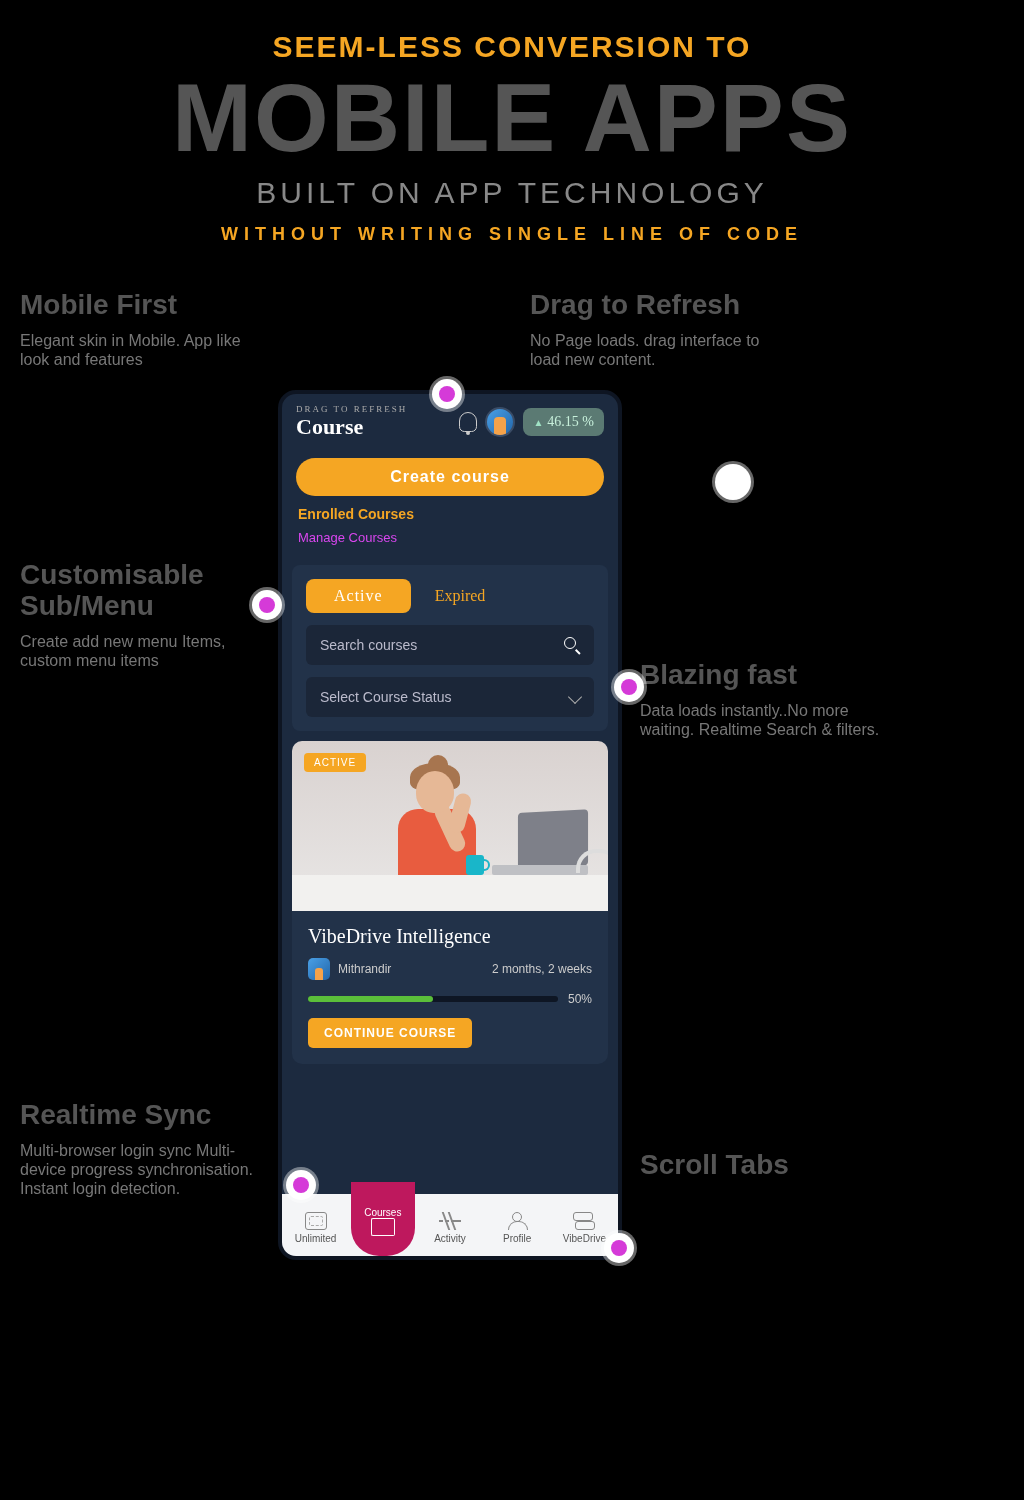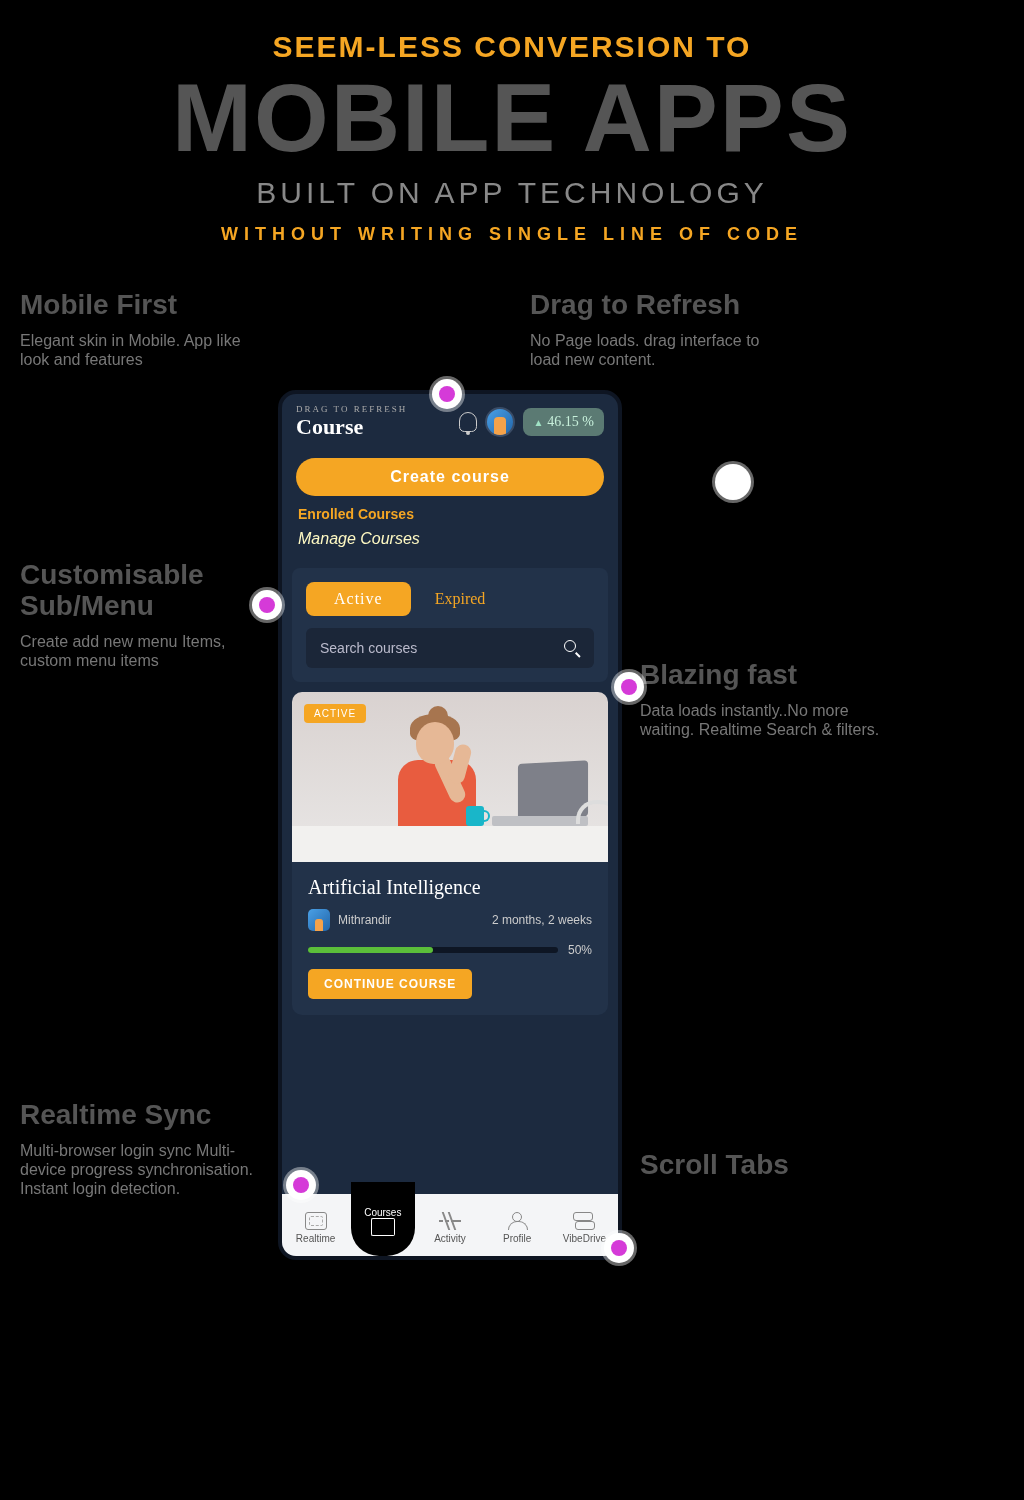--- a/index.html
+++ b/index.html
@@ -136,25 +136,24 @@
     font-family: Arial, sans-serif;
   }
   .section-label {
     color: #f5a623;
     font-size: 14px;
     font-weight: 700;
     padding: 0 16px 8px 16px;
     font-family: Arial, sans-serif;
   }
   .menu-item {
-    color: #fef9c3;
-    font-size: 16px;
+    color: #d946ef;
+    font-size: 13px;
     padding: 0 16px 10px 16px;
     font-family: Arial, sans-serif;
-    font-style: italic;
   }
   .panel {
     background: #223249;
     margin: 10px 10px;
     border-radius: 8px;
     padding: 14px;
   }
   .tabs-inner {
     display: flex;
     gap: 24px;
@@ -267,21 +266,21 @@
   .bn-item { flex:1; display:flex; flex-direction:column; align-items:center; justify-content:center; gap:3px; font-size:10px; color:#555; font-family: Arial,sans-serif; padding-top:6px; }
   .bn-icon { width:22px; height:18px; position:relative; }
   .bn-dash { border:1.5px solid #888; border-radius:3px; }
   .bn-dash::before { content:''; position:absolute; inset:3px; border:1px dashed #aaa; border-radius:2px; }
   .bn-courses-wrap {
     flex:1; position:relative;
     display:flex; flex-direction:column; align-items:center; justify-content:flex-end;
   }
   .bn-courses-dark {
     position:absolute; top:-12px; left:50%; transform:translateX(-50%);
-    width:64px; height:74px; background:#000000; border-radius:0 0 28px 28px;
+    width:64px; height:74px; background:#be185d; border-radius:0 0 28px 28px;
     display:flex; flex-direction:column; align-items:center; justify-content:center; padding-top:4px;
   }
   .bn-courses-dark .lbl { color:#fff; font-size:10px; font-family: Arial,sans-serif; }
   .book-icon { width:24px; height:18px; position:relative; }
   .book-icon::before, .book-icon::after {
     content:''; position:absolute; top:0; width:11px; height:16px; border:1.5px solid #fff; border-radius:2px 0 0 2px;
   }
   .book-icon::before { left:0; border-right:none; }
   .book-icon::after { right:0; border-left:none; border-radius:0 2px 2px 0; }
   .activity-icon::before {
@@ -378,20 +377,24 @@
     <div class="menu-item">Manage Courses</div>
 
     <div class="panel">
       <div class="tabs-inner">
         <div class="tab-active">Active</div>
         <div class="tab-inactive">Expired</div>
       </div>
       <div class="search-row">
         <span>Search courses</span>
         <span class="magnifier"></span>
+      </div>
+      <div class="select-row">
+        <span>Select Course Status</span>
+        <span class="chevron-down"></span>
       </div>
     </div>
 
     <div class="course-card">
       <div class="course-image">
         <div class="badge-active">ACTIVE</div>
         <div class="person">
           <div class="torso"></div>
           <div class="arm1"></div>
             <div class="arm2"></div>
@@ -401,21 +404,21 @@
         </div>
         <div class="cup"></div>
         <div class="laptop">
             <div class="screen"></div>
             <div class="base"></div>
           </div>
         <div class="headphones"></div>
         <div class="desk-surface"></div>
       </div>
       <div class="course-body">
-        <div class="course-title">Artificial Intelligence</div>
+        <div class="course-title">VibeDrive Intelligence</div>
         <div class="course-meta">
           <div class="author">
             <div class="author-ava">
                 <span></span>
               </div>
             <span>Mithrandir</span>
           </div>
           <div>2 months, 2 weeks</div>
         </div>
         <div class="progress-wrap">
@@ -424,21 +427,21 @@
           </div>
           <div class="progress-pct">50%</div>
         </div>
         <div class="continue-btn">CONTINUE COURSE</div>
       </div>
     </div>
 
     <div class="bottom-nav">
       <div class="bn-item">
         <div class="bn-icon bn-dash"></div>
-        <span>Realtime</span>
+        <span>Unlimited</span>
       </div>
       <div class="bn-courses-wrap">
         <div class="bn-courses-dark">
           <span class="lbl">Courses</span>
           <div class="book-icon"></div>
         </div>
       </div>
       <div class="bn-item">
         <div class="bn-icon activity-icon"></div>
         <span>Activity</span>

